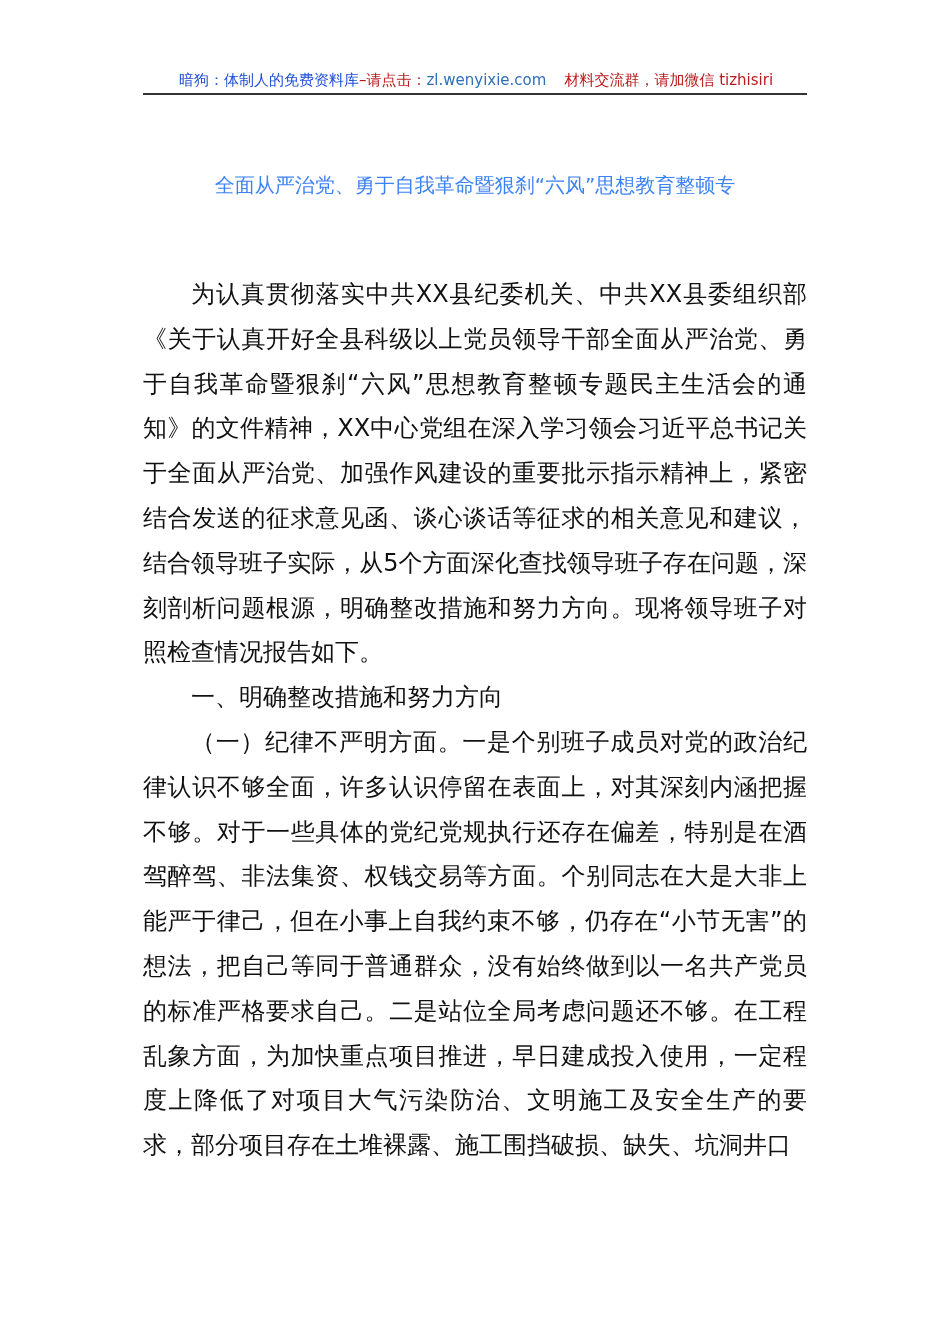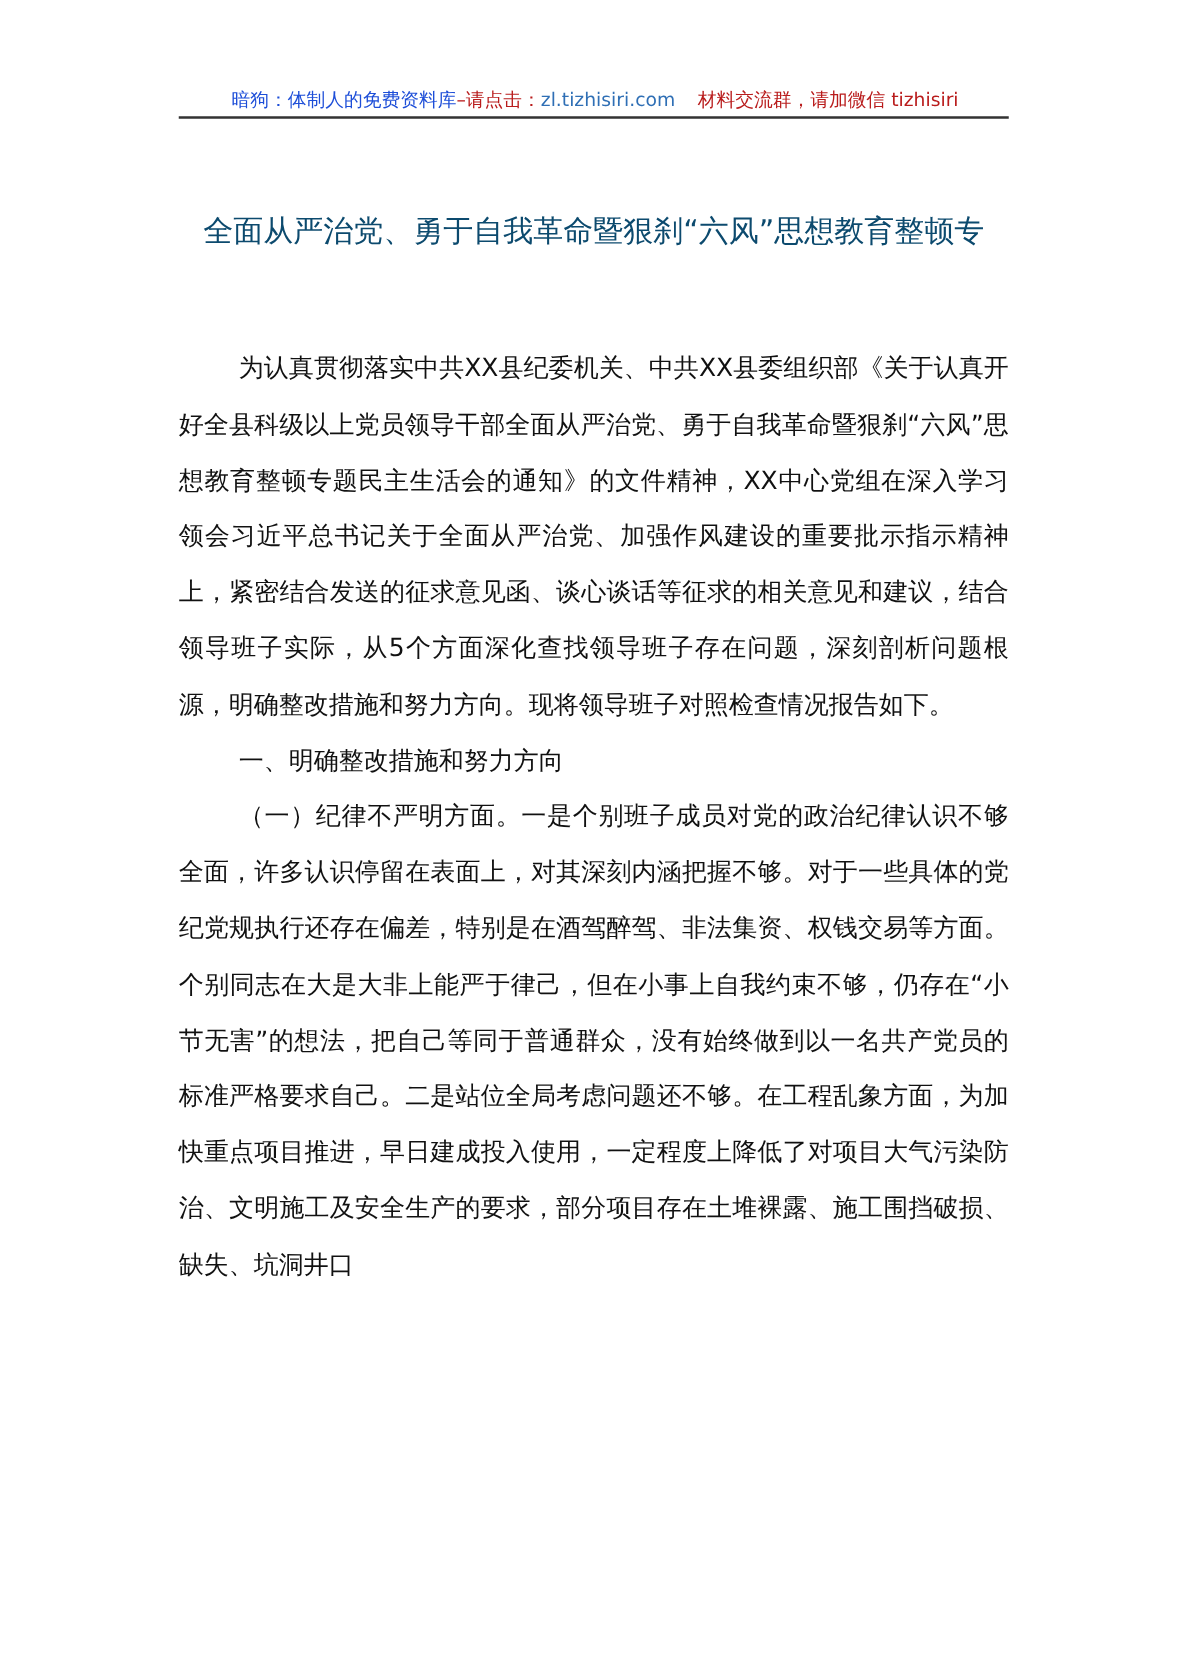--- a/index.html
+++ b/index.html
@@ -37,48 +37,48 @@
       width: 664px;
       height: 2px;
       background: #333333;
     }
     .title {
       position: absolute;
       left: 140px;
       top: 166px;
       width: 670px;
       text-align: center;
-      font-size: 24px;
+      font-size: 20px;
       line-height: 38px;
-      color: #0c4a6e;
+      color: #3b82f6;
     }
     .body {
       position: absolute;
       left: 143px;
       top: 272px;
       width: 664px;
-      font-size: 20px;
+      font-size: 24px;
       line-height: 44.8px;
       text-align: justify;
       color: #111111;
     }
     .para {
       margin: 0;
       text-indent: 48px;
     }
     .heading {
       margin: 0;
       text-indent: 48px;
     }
   </style>
 </head>
 <body>
 
 <div class="header">
-  <span class="red">暗狗：体制人的免费资料库</span><span class="dark">–请点击：</span><span class="link">zl.tizhisiri.com</span><span class="gap"></span><span class="dark">材料交流群，请加微信 tizhisiri</span>
+  <span class="red">暗狗：体制人的免费资料库</span><span class="dark">–请点击：</span><span class="link">zl.wenyixie.com</span><span class="gap"></span><span class="dark">材料交流群，请加微信 tizhisiri</span>
 </div>
 <div class="header-rule"></div>
 
 <div class="title">
   <div>全面从严治党、勇于自我革命暨狠刹“六风”思想教育整顿专</div>
 </div>
 
 <div class="body">
   <p class="para">为认真贯彻落实中共XX县纪委机关、中共XX县委组织部《关于认真开好全县科级以上党员领导干部全面从严治党、勇于自我革命暨狠刹“六风”思想教育整顿专题民主生活会的通知》的文件精神，XX中心党组在深入学习领会习近平总书记关于全面从严治党、加强作风建设的重要批示指示精神上，紧密结合发送的征求意见函、谈心谈话等征求的相关意见和建议，结合领导班子实际，从5个方面深化查找领导班子存在问题，深刻剖析问题根源，明确整改措施和努力方向。现将领导班子对照检查情况报告如下。</p>
   <p class="heading">一、明确整改措施和努力方向</p>

